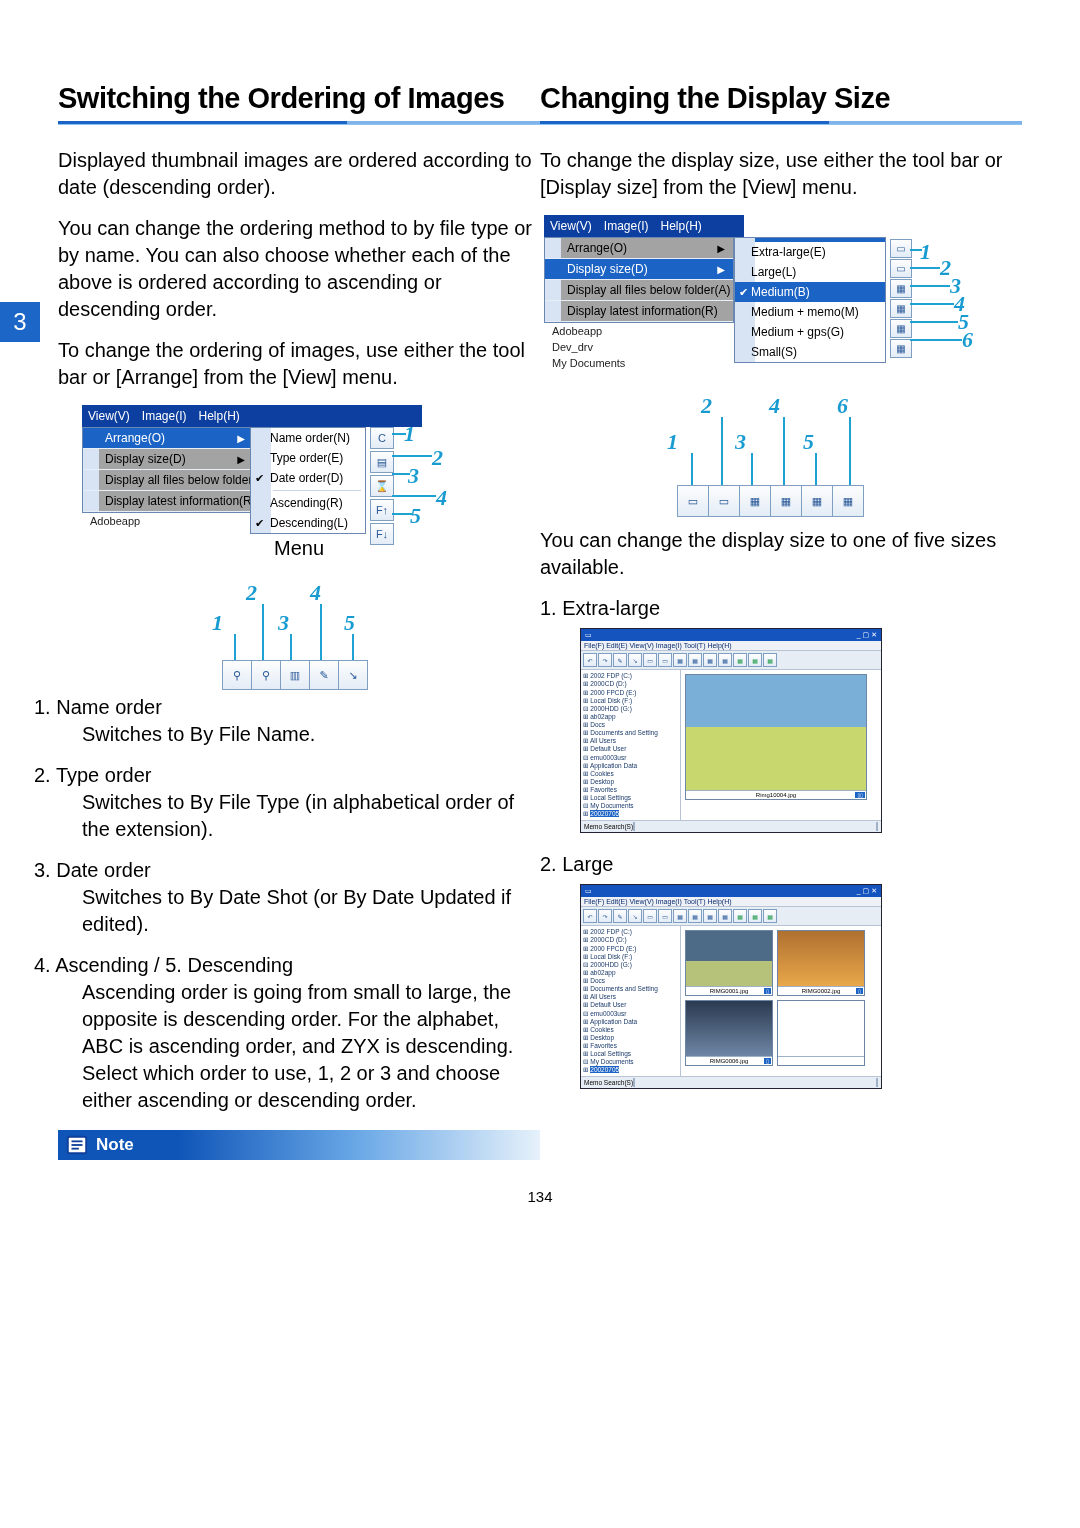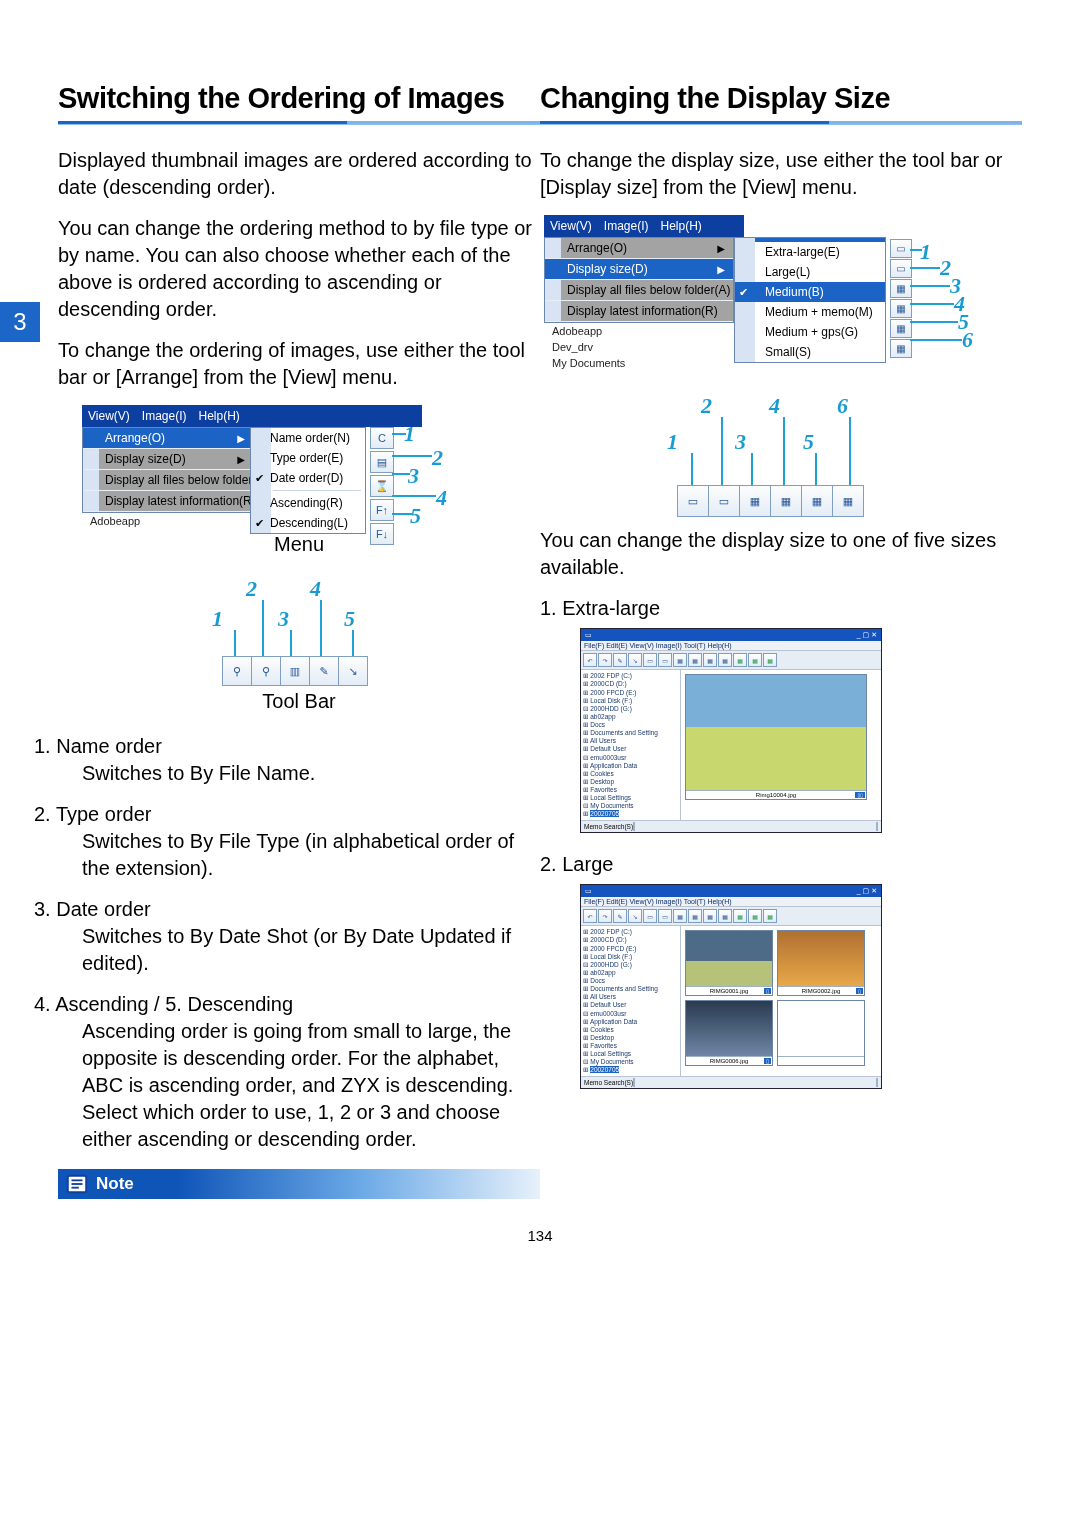--- a/index.html
+++ b/index.html
@@ -69,21 +69,21 @@
     margin: 6px 0 22px 0;
   }
   p {
     font-size: 20px;
     line-height: 1.35;
     margin: 0 0 14px 0;
   }
   .figure-caption {
     text-align: center;
     font-size: 20px;
-    margin: 0 0 20px 0;
+    margin: 8px 0 20px 0;
   }
   ol.items {
     list-style: none;
     counter-reset: item;
     padding: 0;
     margin: 0 0 14px 0;
   }
   ol.items > li {
     font-size: 20px;
     line-height: 1.35;
@@ -257,21 +257,21 @@
     position: absolute;
     left: 190px;
     top: 22px;
     border: 1px solid #6a87b2;
     background: #fff;
     font-size: 12px;
     z-index: 3;
     width: 150px;
   }
   .size-submenu .menu-left-strip { width: 20px; }
-  .size-submenu .menu-row { padding-left: 30px; border-bottom: none; }
+  .size-submenu .menu-row { padding-left: 16px; border-bottom: none; }
   .size-submenu .check::before {
     content: "✔"; position: absolute; left: 4px; font-size: 11px;
   }
   .size-side-icons {
     position: absolute;
     top: 24px; left: 346px;
     display: flex; flex-direction: column; gap: 1px;
   }
   .size-side-icons .mini-icon { width: 20px; height: 17px; font-size: 10px; }
 
@@ -538,21 +538,20 @@
         <div class="cline" style="left:116px; top:24px; height:56px;"></div>
         <div class="cline" style="left:148px; top:54px; height:26px;"></div>
         <div class="toolbar">
           <span class="mini-icon">⚲</span>
           <span class="mini-icon">⚲</span>
           <span class="mini-icon">▥</span>
           <span class="mini-icon">✎</span>
           <span class="mini-icon">↘</span>
         </div>
       </div>
-      <div class="figure-caption">Tool Bar</div>
 
       <ol class="items">
         <li>
           <span class="num">1. Name order</span><br>
           <span>Switches to By File Name.</span>
         </li>
         <li>
           <span class="num">2. Type order</span><br>
           <span>Switches to By File Type (in alphabetical order of the extension).</span>
         </li>

